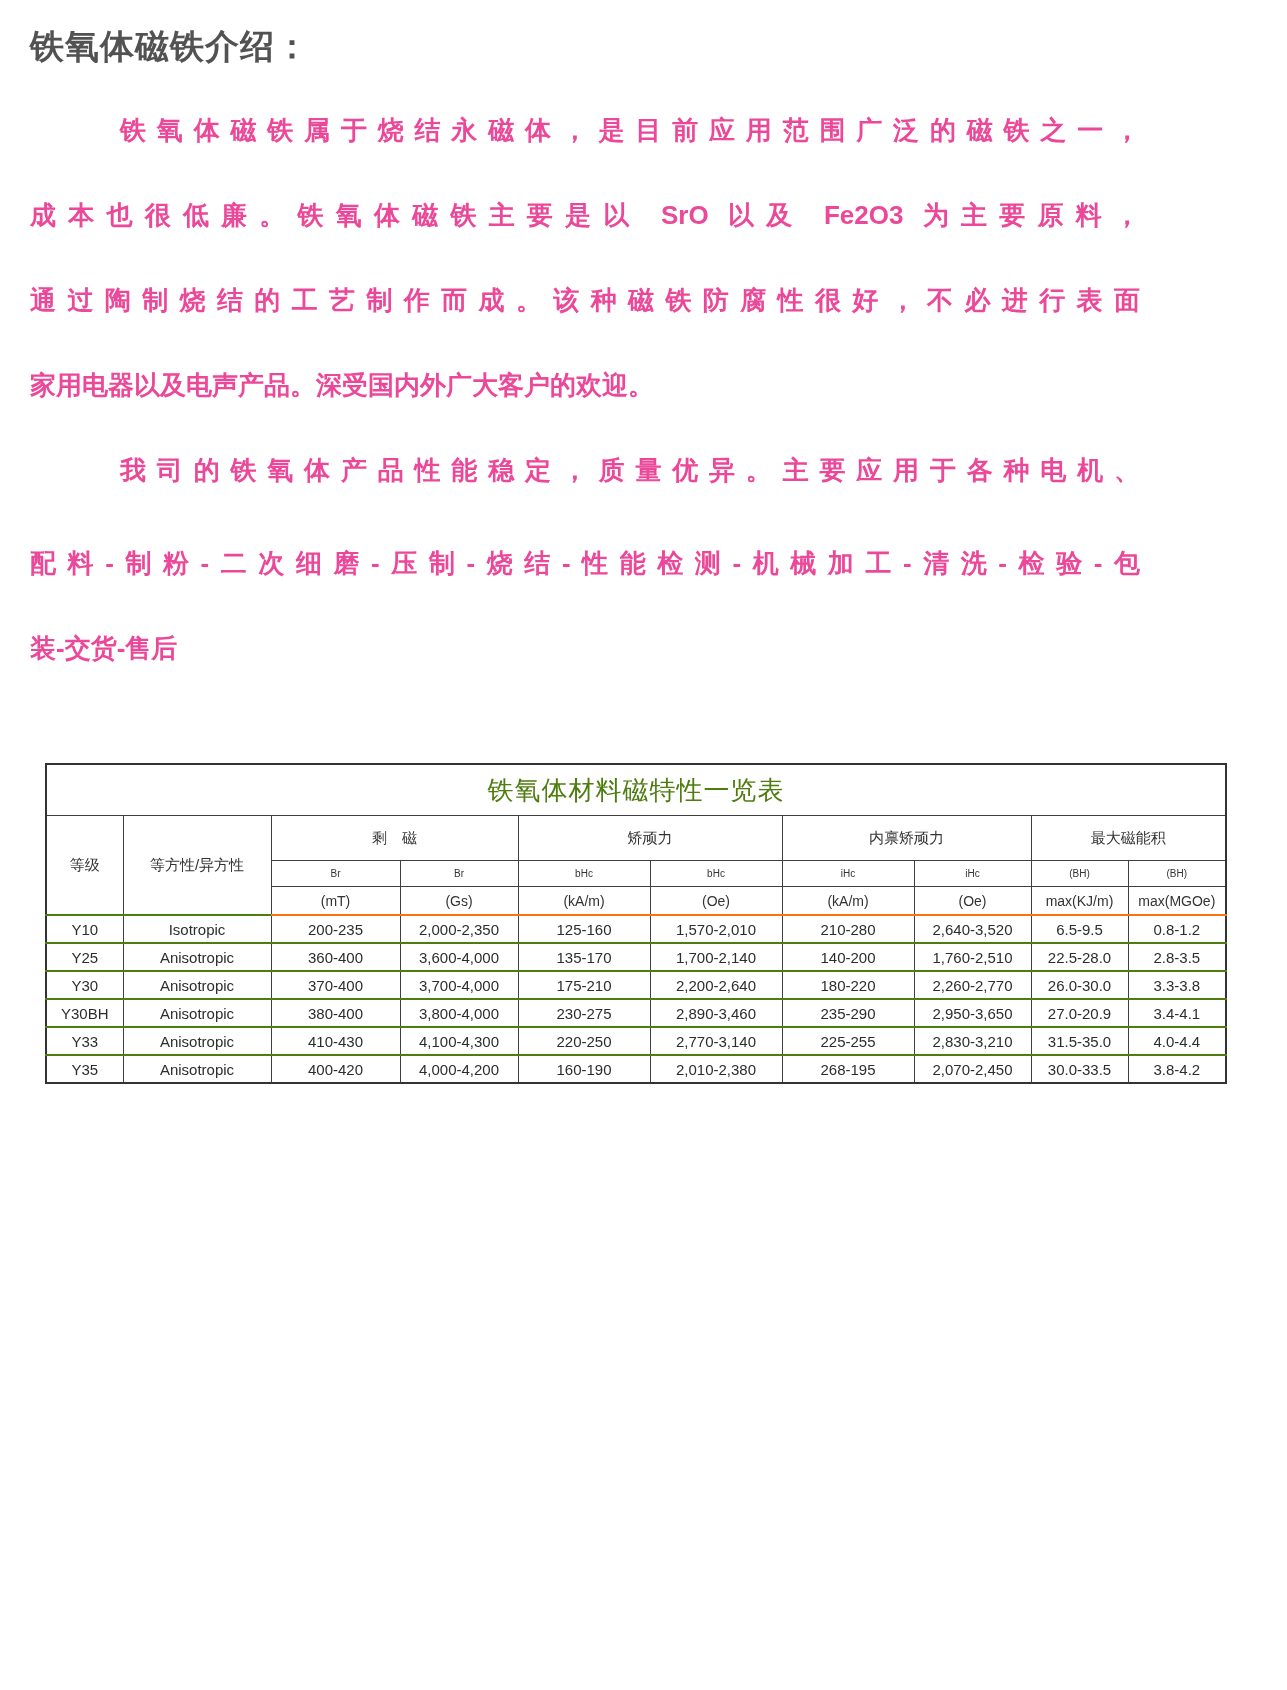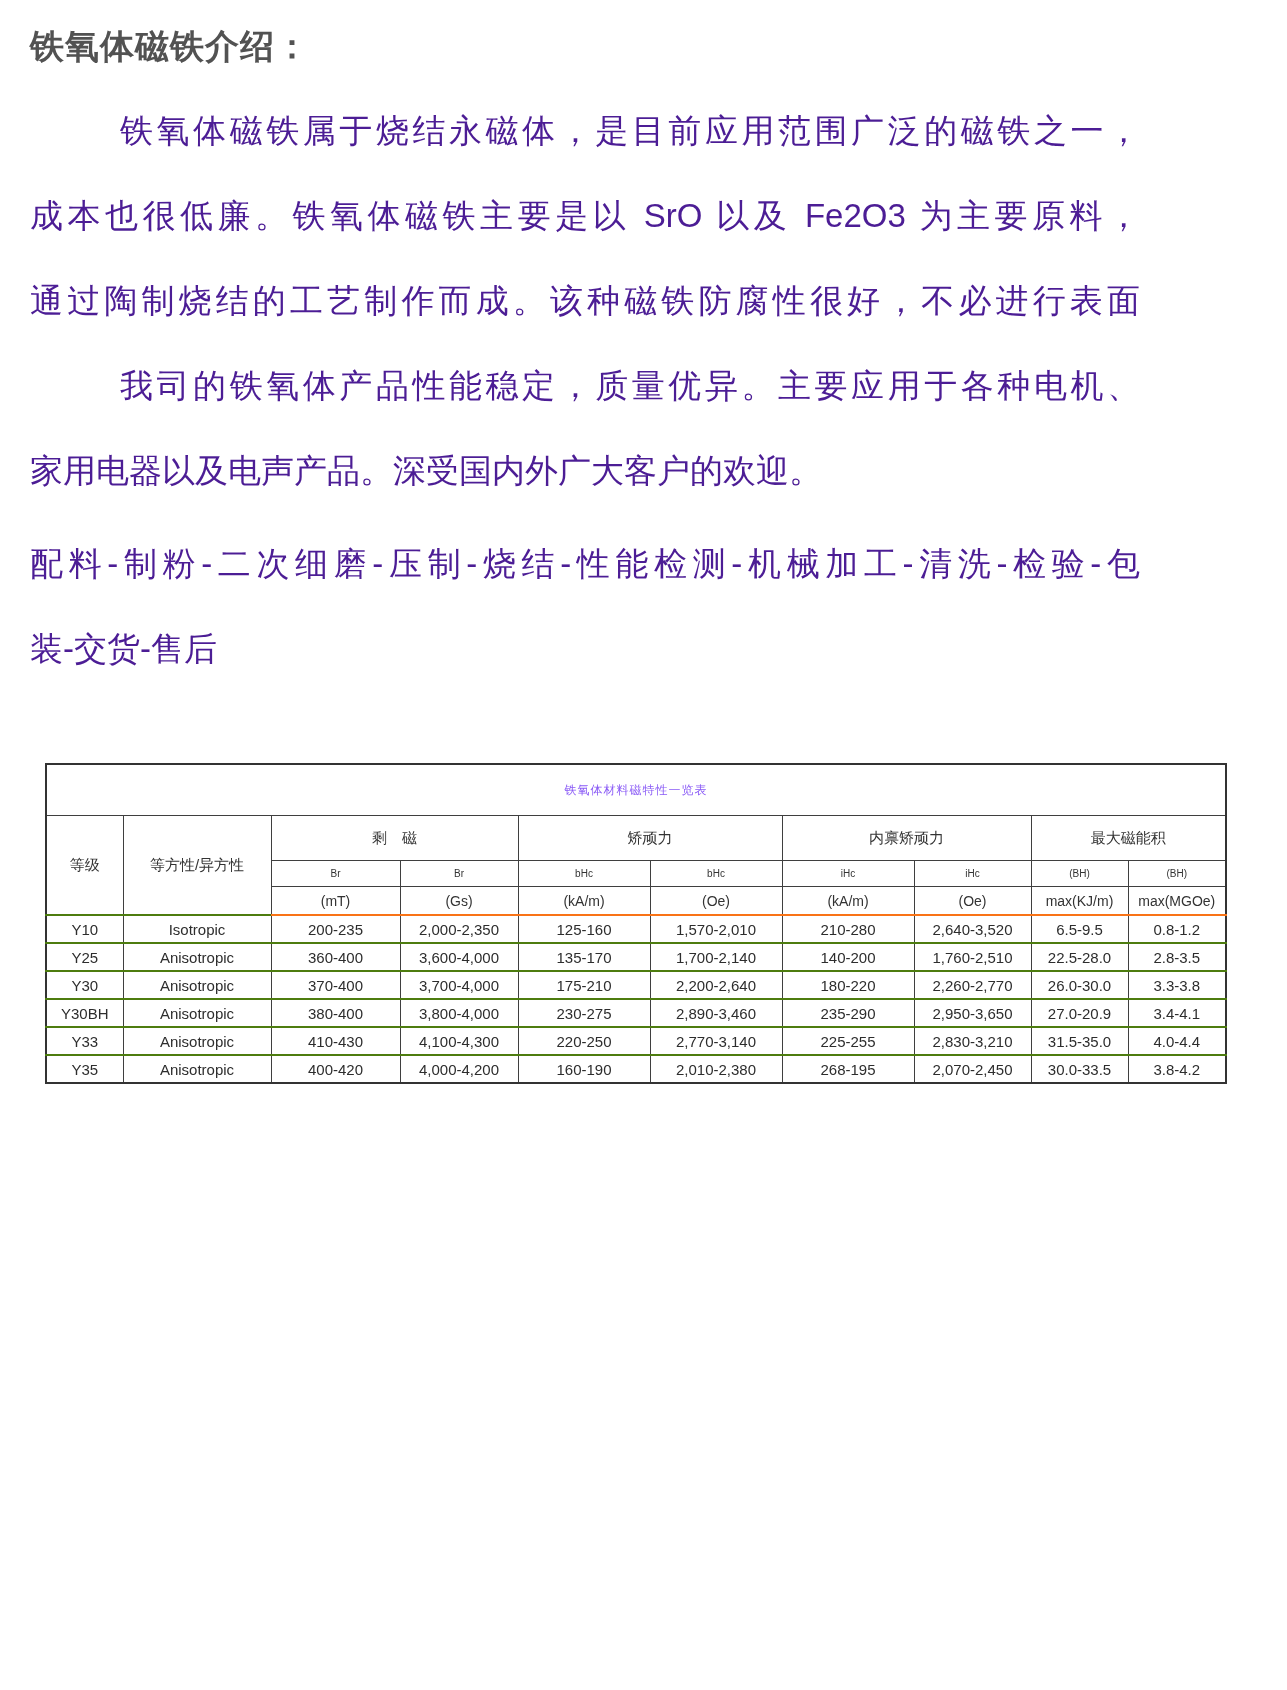--- a/index.html
+++ b/index.html
@@ -37,27 +37,28 @@
   .para {
     margin: 0;
   }
   .para.first {
     margin-top: 12px;
   }
   .para.process {
     margin-top: 8px;
   }
   .line {
-    font-size: 33px;
-    color: #4c1d95;
+    font-size: 26px;
+    color: #ec4899;
     line-height: 85px;
     height: 85px;
     text-align: justify;
     text-align-last: justify;
     overflow: hidden;
+    font-weight: bold;
   }
   .line.indent {
     text-indent: 90px;
   }
   .line.short {
     text-align: left;
     text-align-last: left;
   }
   
   .props-table {
@@ -72,22 +73,22 @@
     margin: 0;
     text-align: center;
     vertical-align: middle;
     border: 1px solid #3f3f3f;
     font-weight: normal;
     overflow: hidden;
     white-space: nowrap;
   }
   .tbl-title {
     height: 50px;
-    font-size: 12px;
-    color: #8b5cf6;
+    font-size: 26px;
+    color: #4d7c0f;
     letter-spacing: 1px;
   }
   .group-row th {
     height: 44px;
     font-size: 15px;
     color: #333333;
   }
   .sub-row th {
     height: 25px;
     font-size: 10px;
@@ -117,22 +118,22 @@
 
     <h1 class="doc-heading">铁氧体磁铁介绍：</h1>
 
     <div class="para first">
       <div class="line indent">铁氧体磁铁属于烧结永磁体，是目前应用范围广泛的磁铁之一，</div>
       <div class="line">成本也很低廉。铁氧体磁铁主要是以 SrO 以及 Fe2O3 为主要原料，</div>
       <div class="line">通过陶制烧结的工艺制作而成。该种磁铁防腐性很好，不必进行表面</div>
     </div>
 
     <div class="para">
+      <div class="line short">家用电器以及电声产品。深受国内外广大客户的欢迎。</div>
       <div class="line indent">我司的铁氧体产品性能稳定，质量优异。主要应用于各种电机、</div>
-      <div class="line short">家用电器以及电声产品。深受国内外广大客户的欢迎。</div>
     </div>
 
 
     <div class="para process">
       <div class="line">配料-制粉-二次细磨-压制-烧结-性能检测-机械加工-清洗-检验-包</div>
       <div class="line short">装-交货-售后</div>
     </div>
   </div>
 
   <table class="props-table">

